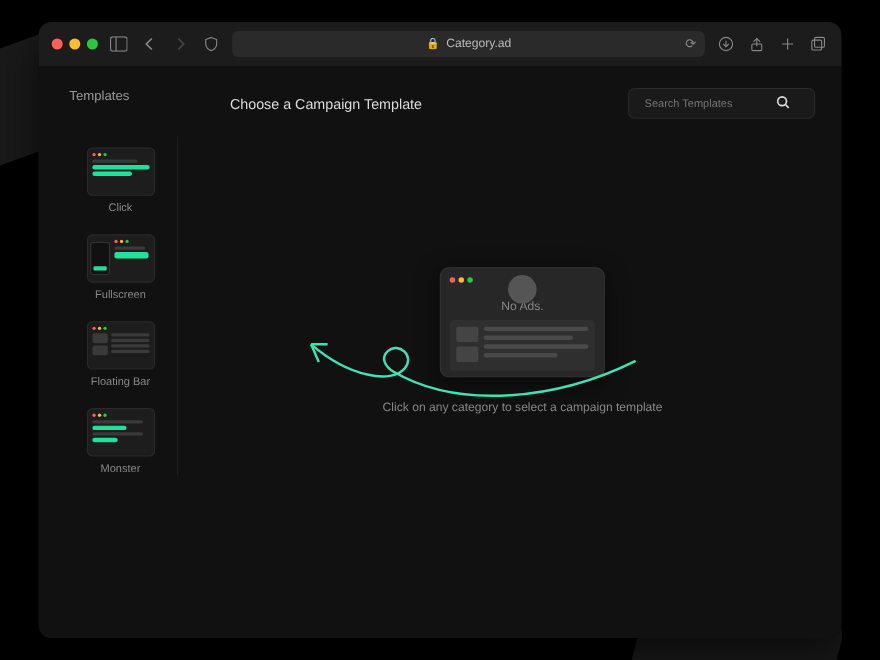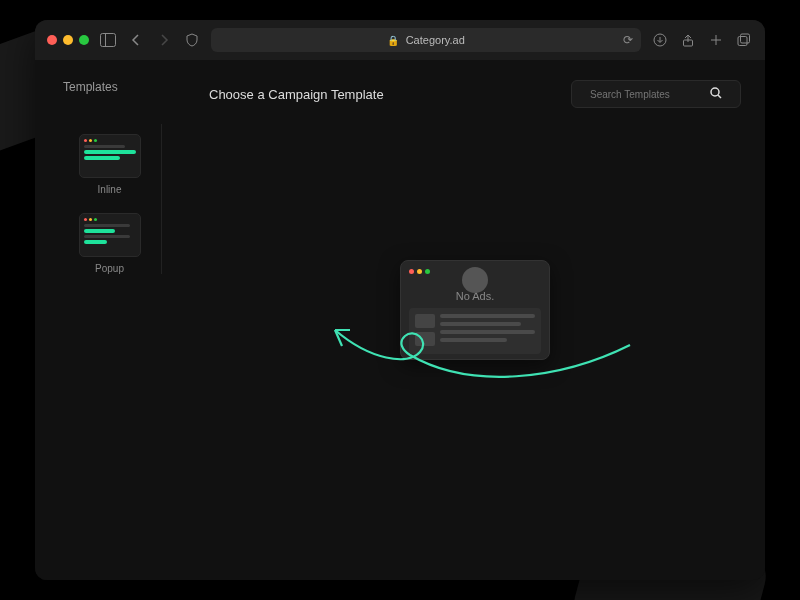--- a/index.html
+++ b/index.html
@@ -154,22 +154,22 @@
     align-items:center;
     justify-content:space-between;
   }
   .main-title{color:#ddd;font-size:13px;font-weight:500;}
   .search {
     width:170px;height:28px;
     background:#1a1a1a;
     border:1px solid #2a2a2a;
     border-radius:6px;
     display:flex;align-items:center;
-    padding:0 2px;
-    justify-content:center;
+    padding:0 22px;
+    justify-content:flex-end;
   }
   .search input{
     background:transparent;border:none;outline:none;color:#888;font-size:10px;width:120px;
   }
   .search .sicon{color:#ccc;font-size:12px;}
 
   .empty-state{
     position:absolute;
     left:50%;top:48%;
     transform:translate(-50%,-50%);
@@ -289,38 +289,73 @@
           <div class="cat-thumb popup">
             <div class="mini-dots">
                 <span></span>
                 <span></span>
                 <span></span>
               </div>
             <div class="line"></div>
             <div class="accent"></div>
             <div class="accent" style="width:70%"></div>
           </div>
-          <div class="cat-label">Inline</div>
-        </div>
-
-
+          <div class="cat-label">Click</div>
+        </div>
+
+        <div class="cat-item">
+          <div class="cat-thumb full">
+            <div class="mini-dots" style="margin-left:20px">
+                <span></span>
+                <span></span>
+                <span></span>
+              </div>
+            <div class="line" style="margin-left:20px;width:55%"></div>
+            <div class="accent" style="margin-left:20px;width:60%"></div>
+            <div class="phone"></div>
+          </div>
+          <div class="cat-label">Fullscreen</div>
+        </div>
+
+        <div class="cat-item">
+          <div class="cat-thumb float">
+            <div class="mini-dots">
+                <span></span>
+                <span></span>
+                <span></span>
+              </div>
+            <div style="display:flex;gap:3px;margin-top:2px">
+              <div style="width:14px;height:22px;display:flex;flex-direction:column;gap:2px">
+                <div style="height:9px;background:#3a3a3a;border-radius:2px"></div>
+                <div style="height:9px;background:#3a3a3a;border-radius:2px"></div>
+              </div>
+              <div style="flex:1;display:flex;flex-direction:column;gap:2px">
+                <div style="height:3px;background:#3a3a3a;border-radius:2px"></div>
+                <div style="height:3px;background:#3a3a3a;border-radius:2px"></div>
+                <div style="height:3px;background:#3a3a3a;border-radius:2px"></div>
+                <div style="height:3px;background:#3a3a3a;border-radius:2px"></div>
+              </div>
+            </div>
+          </div>
+          <div class="cat-label">Floating Bar</div>
+        </div>
 
         <div class="cat-item">
           <div class="cat-thumb inline">
             <div class="mini-dots">
                 <span></span>
                 <span></span>
                 <span></span>
               </div>
             <div class="line" style="width:90%"></div>
             <div class="accent"></div>
             <div class="line" style="width:90%"></div>
             <div class="accent" style="width:45%"></div>
           </div>
-          <div class="cat-label">Popup</div>
+          <div class="cat-label">Monster</div>
         </div>
 
       </div>
     </div>
 
     <div class="main">
       <div class="main-header">
         <div class="main-title">Choose a Campaign Template</div>
         <div class="search">
           <input placeholder="Search Templates" style="">
@@ -352,16 +387,17 @@
                 <div style="width:85%"></div>
                 <div></div>
                 <div style="width:70%"></div>
               </div>
           </div>
         </div>
         <svg class="arrow" width="360" height="110" viewBox="0 0 360 110">
           <path d="M 350 45 C 280 80, 190 90, 130 55 C 122 50, 118 42, 125 36 C 134 28, 150 40, 140 52 C 128 66, 90 60, 55 30" fill="none" stroke="#3fe2b3" stroke-width="2.2"></path>
           <path d="M 55 30 L 70 30 M 55 30 L 62 46" fill="none" stroke="#3fe2b3" stroke-width="2.2"></path>
         </svg>
+        <div class="empty-text">Click on any category to select a campaign template</div>
       </div>
     </div>
   </div>
 </div>
 
 </body></html>

